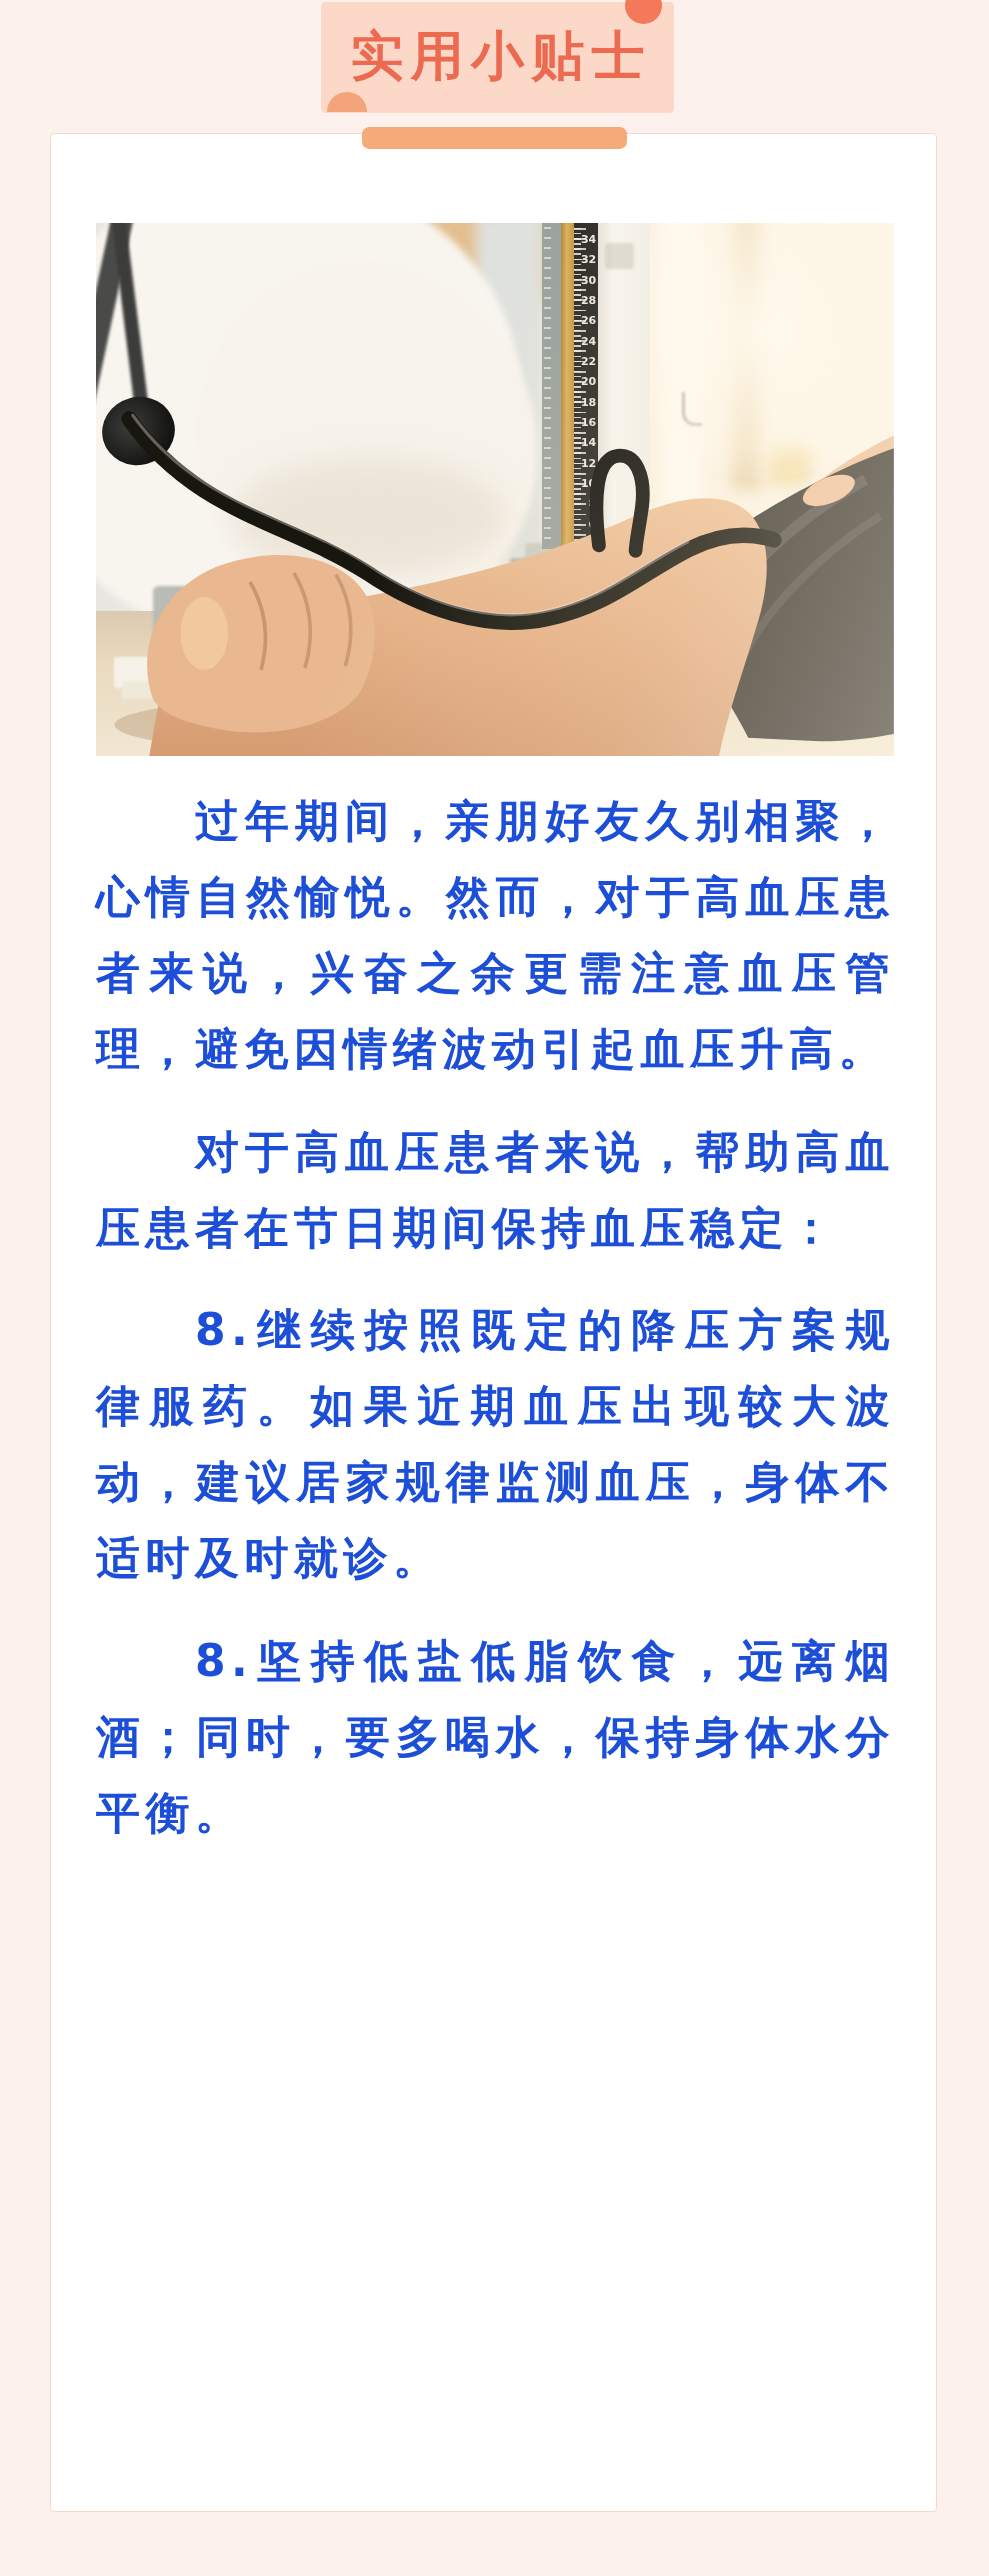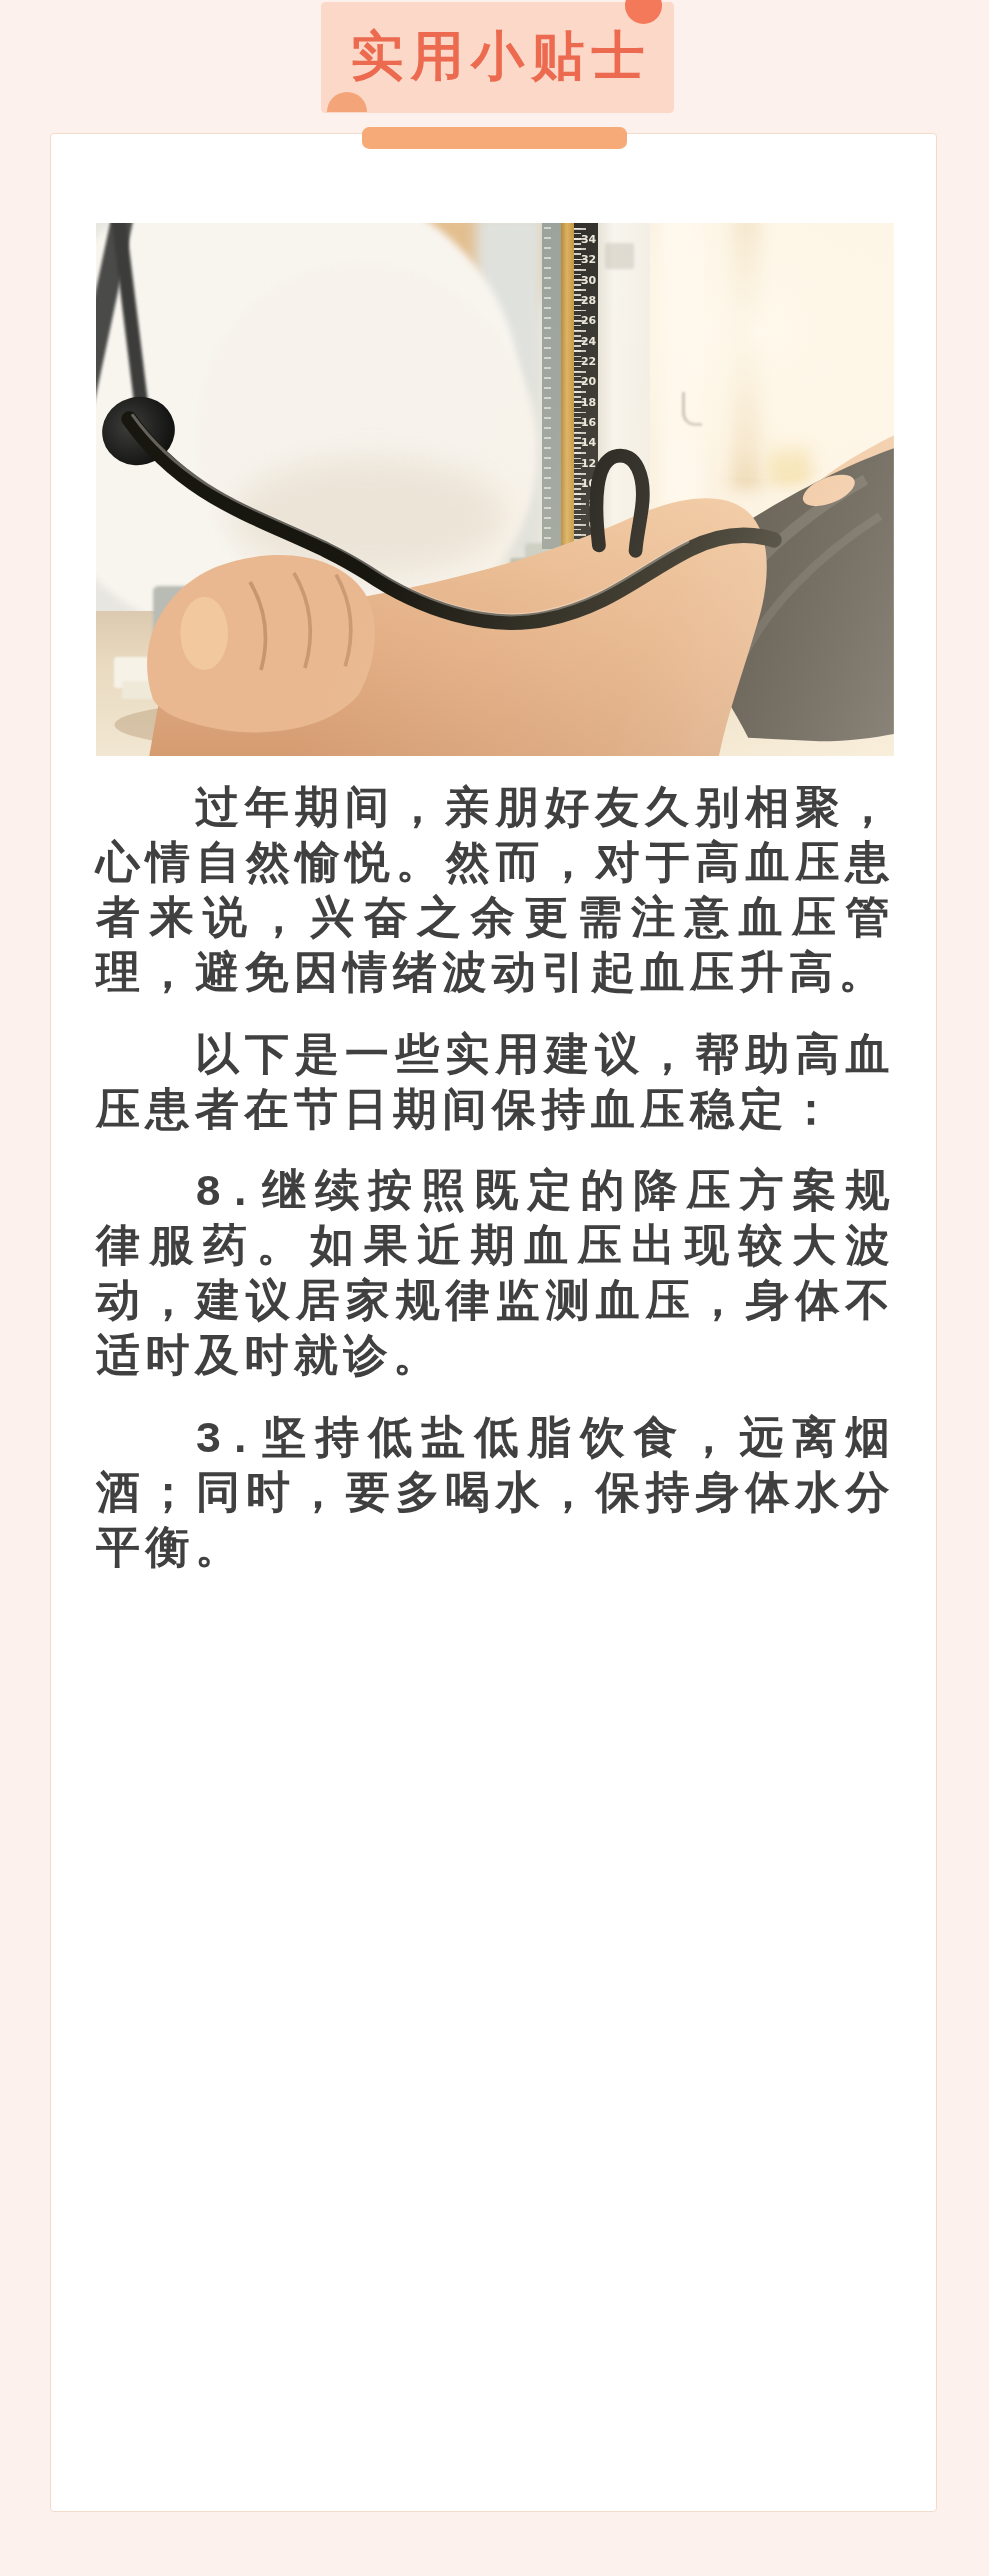--- a/index.html
+++ b/index.html
@@ -99,23 +99,23 @@
   .arm-svg{left:0;top:0;width:798px;height:533px;}
   .photo-tint{left:0;top:0;width:798px;height:533px;
      background:linear-gradient(115deg,rgba(255,240,220,0) 42%,rgba(255,236,205,.22) 72%,rgba(255,246,228,.5) 100%);}
 
   
   .article{
     position:absolute;left:96px;top:783px;width:799px;z-index:2;
   }
   .article p{
     margin:0 0 26.6px 0;
-    font-size:44px;line-height:55px;letter-spacing:5.5px;
-    color:#404040;font-weight:600;
-    text-align:justify;text-indent:99px;font-family:Liberation Mono, monospace;
+    font-size:44px;line-height:76px;letter-spacing:5.5px;
+    color:#1d4ed8;font-weight:600;
+    text-align:justify;text-indent:99px;
   }
 </style>
 </head>
 <body>
 
 <div class="page">
 
   <div class="card"></div>
 
   <div class="divider-bar"></div>
@@ -221,19 +221,19 @@
                C 560 418, 596 382, 648 356 C 676 342, 708 336, 740 346" stroke="#17160f" stroke-width="17" fill="none" stroke-linecap="round"></path>
       <path d="M 40 210 C 112 310, 212 318, 298 374 C 354 412, 426 438, 490 424
                C 558 410, 594 374, 646 348" stroke="rgba(245,242,235,.35)" stroke-width="3.5" fill="none" stroke-linecap="round"></path>
     </svg>
 
     <div class="photo-tint"></div>
   </div>
 
   <div class="article" id="article">
       <p>过年期间，亲朋好友久别相聚，心情自然愉悦。然而，对于高血压患者来说，兴奋之余更需注意血压管理，避免因情绪波动引起血压升高。</p>
-      <p>以下是一些实用建议，帮助高血压患者在节日期间保持血压稳定：</p>
+      <p>对于高血压患者来说，帮助高血压患者在节日期间保持血压稳定：</p>
       <p>8.继续按照既定的降压方案规律服药。如果近期血压出现较大波动，建议居家规律监测血压，身体不适时及时就诊。</p>
-      <p>3.坚持低盐低脂饮食，远离烟酒；同时，要多喝水，保持身体水分平衡。</p>
+      <p>8.坚持低盐低脂饮食，远离烟酒；同时，要多喝水，保持身体水分平衡。</p>
     </div>
 
 </div>
 
 
 </body></html>

